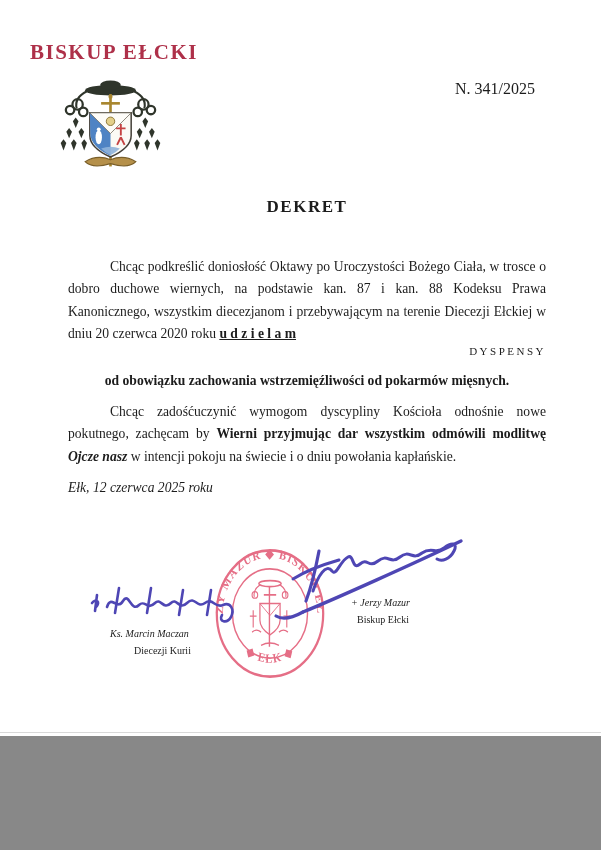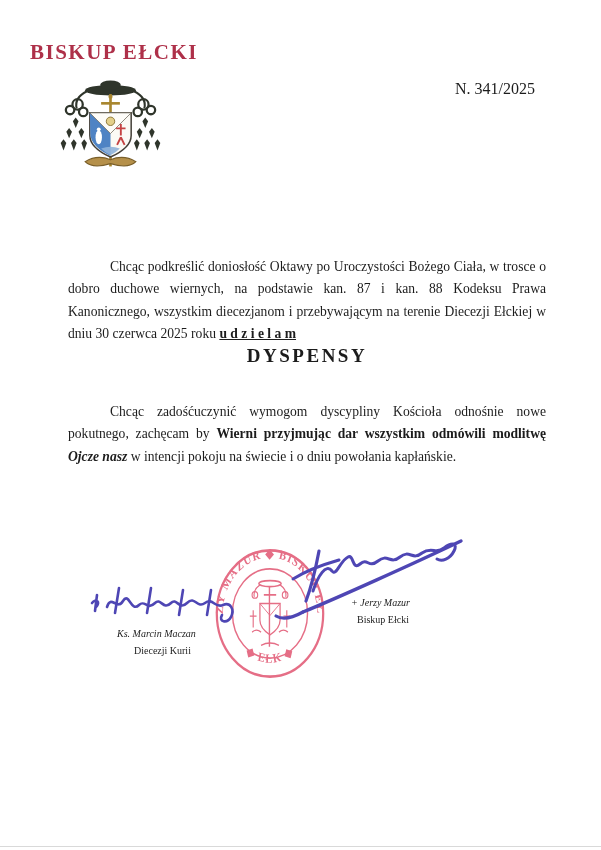--- a/index.html
+++ b/index.html
@@ -4,21 +4,21 @@
 <style>
   :root{
     --letterhead-red:#ae3049;
     --seal-pink:#e25b76;
     --ink-blue:#4e46b4;
     --text:#1c1c1c;
   }
   html,body{margin:0;padding:0;background:#888;}
   .page{
     position:relative;
-    width:601px;height:850px;
+    width:601px;height:736px;
     margin:0 auto;
     background:#ffffff;
     font-family:"Liberation Serif", serif;
     color:var(--text);
     overflow:hidden;
   }
   .page::after{ 
     content:"";position:absolute;left:0;right:0;bottom:3px;height:1px;
     background:#d9d9d9;
   }
@@ -40,21 +40,21 @@
     position:absolute;left:68px;width:478px;
     font-size:13.6px;line-height:22.4px;
     text-align:justify;text-indent:42px;
     margin:0;
   }
   .par1{top:256px;}
   .par2{top:401px;}
   .spaced-bold{font-weight:bold;text-decoration:underline;}
   .h-dyspensy{
     position:absolute;left:68px;top:345px;width:478px;
-    text-align:center;font-size:19px;font-weight:bold;letter-spacing:2.5px;
+    text-align:right;font-size:11px;font-weight:normal;letter-spacing:2.5px;
   }
   .h-sub{
     position:absolute;left:68px;top:373px;width:478px;
     text-align:center;font-size:13.6px;font-weight:bold;
   }
   .bolded{font-weight:bold;}
   .bold-italic{font-weight:bold;font-style:italic;}
   .dateline{
     position:absolute;left:68px;top:480px;
     font-size:13.6px;font-style:italic;
@@ -64,21 +64,21 @@
     font-family:"Liberation Serif", serif;
     font-size:19px;font-weight:600;letter-spacing:2px;
     fill:var(--seal-pink);
   }
   .ink{position:absolute;left:85px;top:533px;}
   .ink path{stroke:var(--ink-blue);fill:none;stroke-linecap:round;stroke-linejoin:round;}
   .sig-label{position:absolute;font-size:10px;white-space:nowrap;}
   .sig-name{font-style:italic;}
   .sig-right-name{left:351px;top:597px;}
   .sig-right-title{left:357px;top:614px;}
-  .sig-left-name{left:117px;top:628px;}
+  .sig-left-name{left:110px;top:628px;}
   .sig-left-title{left:134px;top:645px;}
 </style>
 </head>
 <body>
 
 <div class="page">
 
   <div class="letterhead-title">BISKUP EŁCKI</div>
 
   <svg class="coa" width="113" height="94" viewBox="0 0 120 100">
@@ -123,27 +123,30 @@
 
     <path d="M71,48 v12 M66,52.5 h10 M71,62 l-4,8 M71,62 l4,8" stroke="#c54343" stroke-width="2" fill="none"></path>
 
     <path d="M50,74 Q60,70 70,74 Q65,79 60,81 Q55,79 50,74 Z" fill="#8fb3da" opacity="0.9"></path>
 
     <path d="M33,88 Q46,80 60,86 Q74,80 87,88 Q79,96 60,90 Q41,96 33,88 Z" fill="#b5904a" stroke="#7a5f2a" stroke-width="1.2"></path>
   </svg>
 
   <div class="ref-number">N. 341/2025</div>
 
+  <div class="doc-title">DEKRET</div>
 
-  <p class="body-par par1"><span>Chcąc podkreślić doniosłość Oktawy po Uroczystości Bożego Ciała, w trosce o dobro duchowe wiernych, na podstawie kan. 87 i kan. 88 Kodeksu Prawa Kanonicznego, wszystkim diecezjanom i przebywającym na terenie Diecezji Ełckiej w dniu 30 czerwca 2025 roku </span><span class="spaced-bold">u d z i e l a m</span></p>
+  <p class="body-par par1"><span>Chcąc podkreślić doniosłość Oktawy po Uroczystości Bożego Ciała, w trosce o dobro duchowe wiernych, na podstawie kan. 87 i kan. 88 Kodeksu Prawa Kanonicznego, wszystkim diecezjanom i przebywającym na terenie Diecezji Ełckiej w dniu 20 czerwca 2020 roku </span><span class="spaced-bold">u d z i e l a m</span></p>
 
   <div class="h-dyspensy">DYSPENSY</div>
+  <div class="h-sub">od obowiązku zachowania wstrzemięźliwości od pokarmów mięsnych.</div>
 
   <p class="body-par par2"><span>Chcąc zadośćuczynić wymogom dyscypliny Kościoła odnośnie nowe pokutnego, zachęcam by </span><span class="bolded">Wierni przyjmując dar wszystkim odmówili modlitwę </span><span class="bold-italic">Ojcze nasz</span><span> w intencji pokoju na świecie i o dniu powołania kapłańskie.</span></p>
 
+  <div class="dateline">Ełk, 12 czerwca 2025 roku</div>
 
   <svg class="seal" width="112" height="133" viewBox="0 0 200 200" preserveAspectRatio="none">
     <g stroke="var(--seal-pink)" fill="none">
       <circle cx="100" cy="100" r="95" stroke-width="4"></circle>
       <circle cx="100" cy="100" r="67" stroke-width="2.5"></circle>
 
       <ellipse cx="100" cy="55" rx="20" ry="4.5" stroke-width="2.5"></ellipse>
       <path d="M82,57 C74,62 70,68 72,75 M118,57 C126,62 130,68 128,75" stroke-width="2"></path>
       <circle cx="73" cy="72" r="5" stroke-width="2"></circle>
         <circle cx="127" cy="72" r="5" stroke-width="2"></circle>

